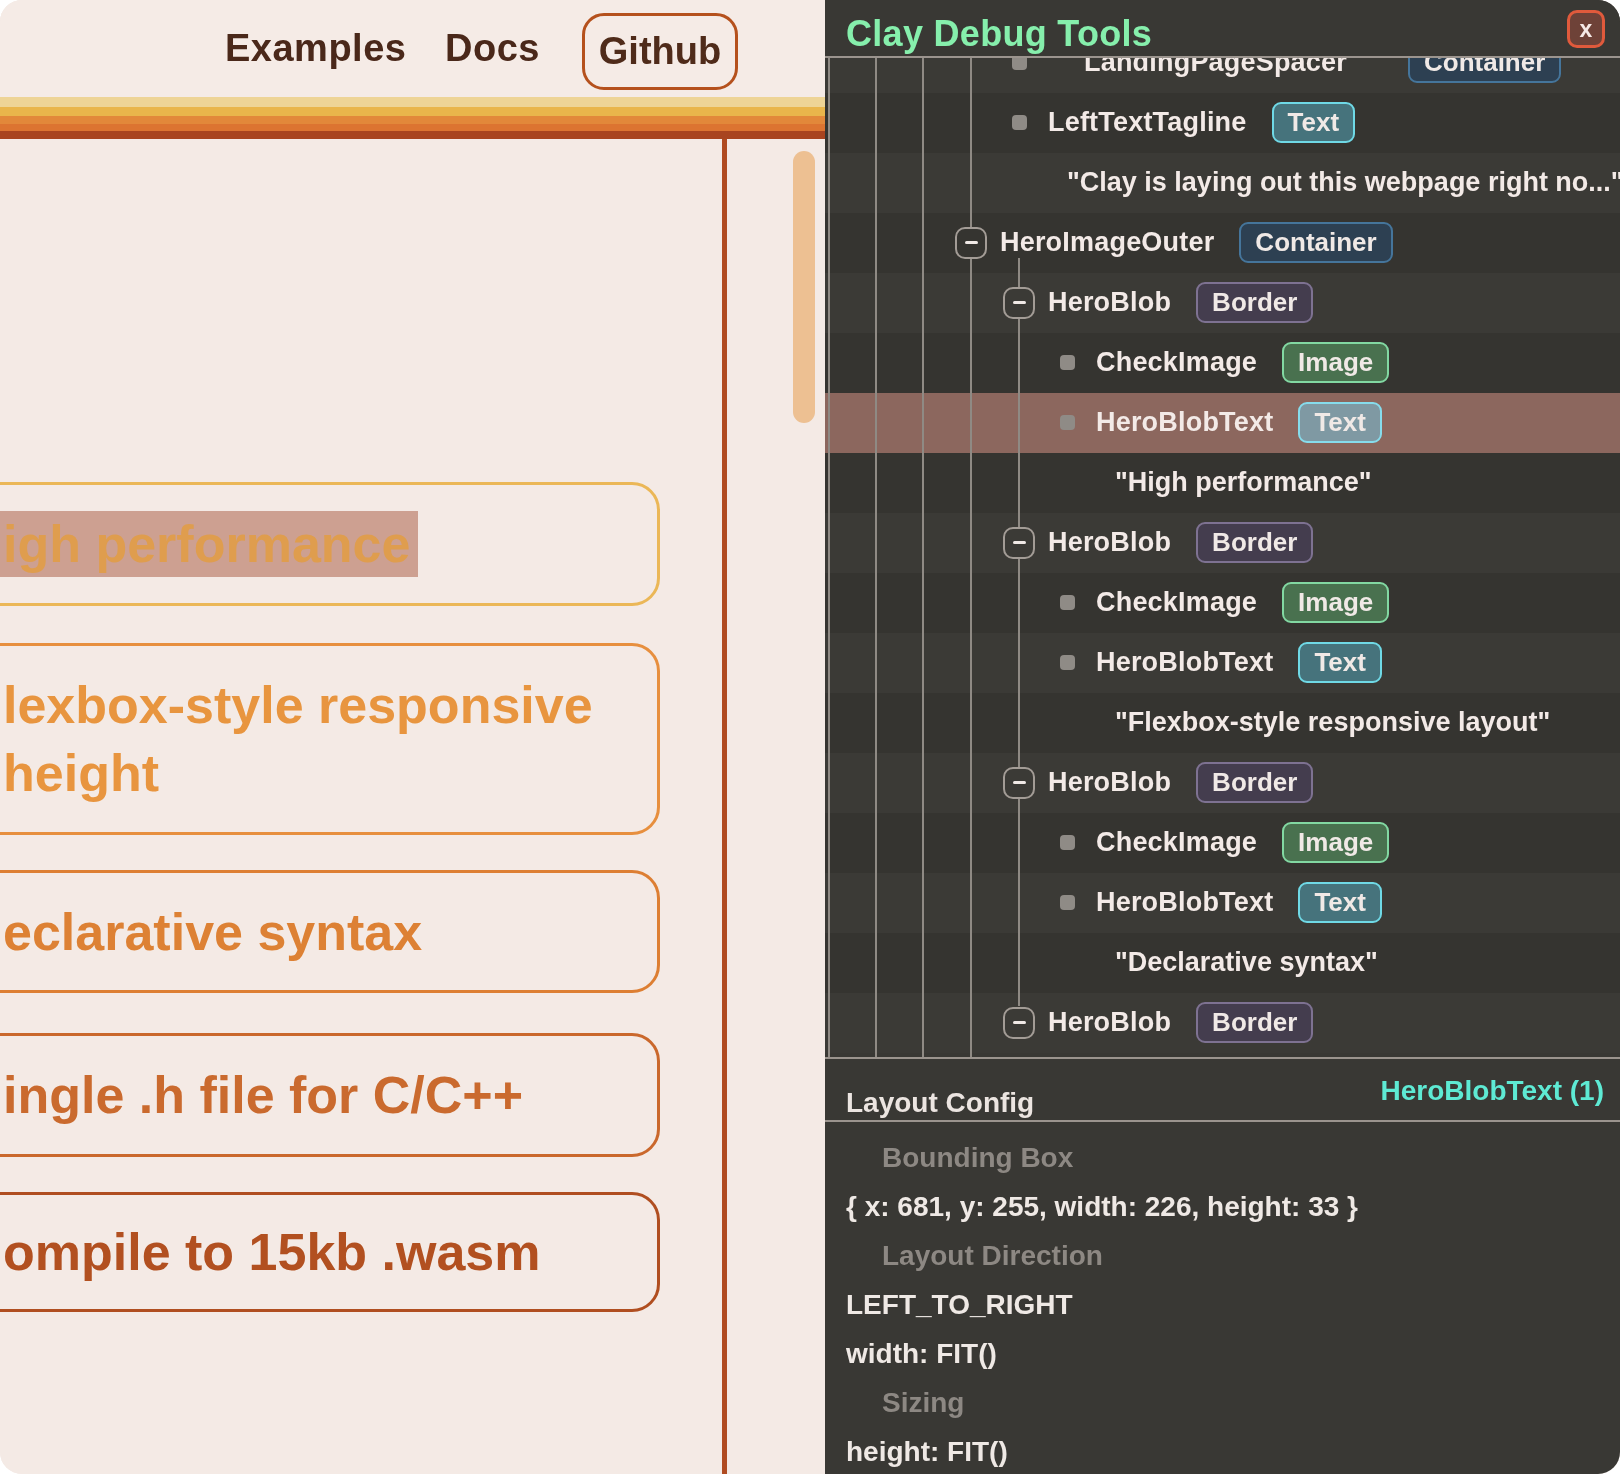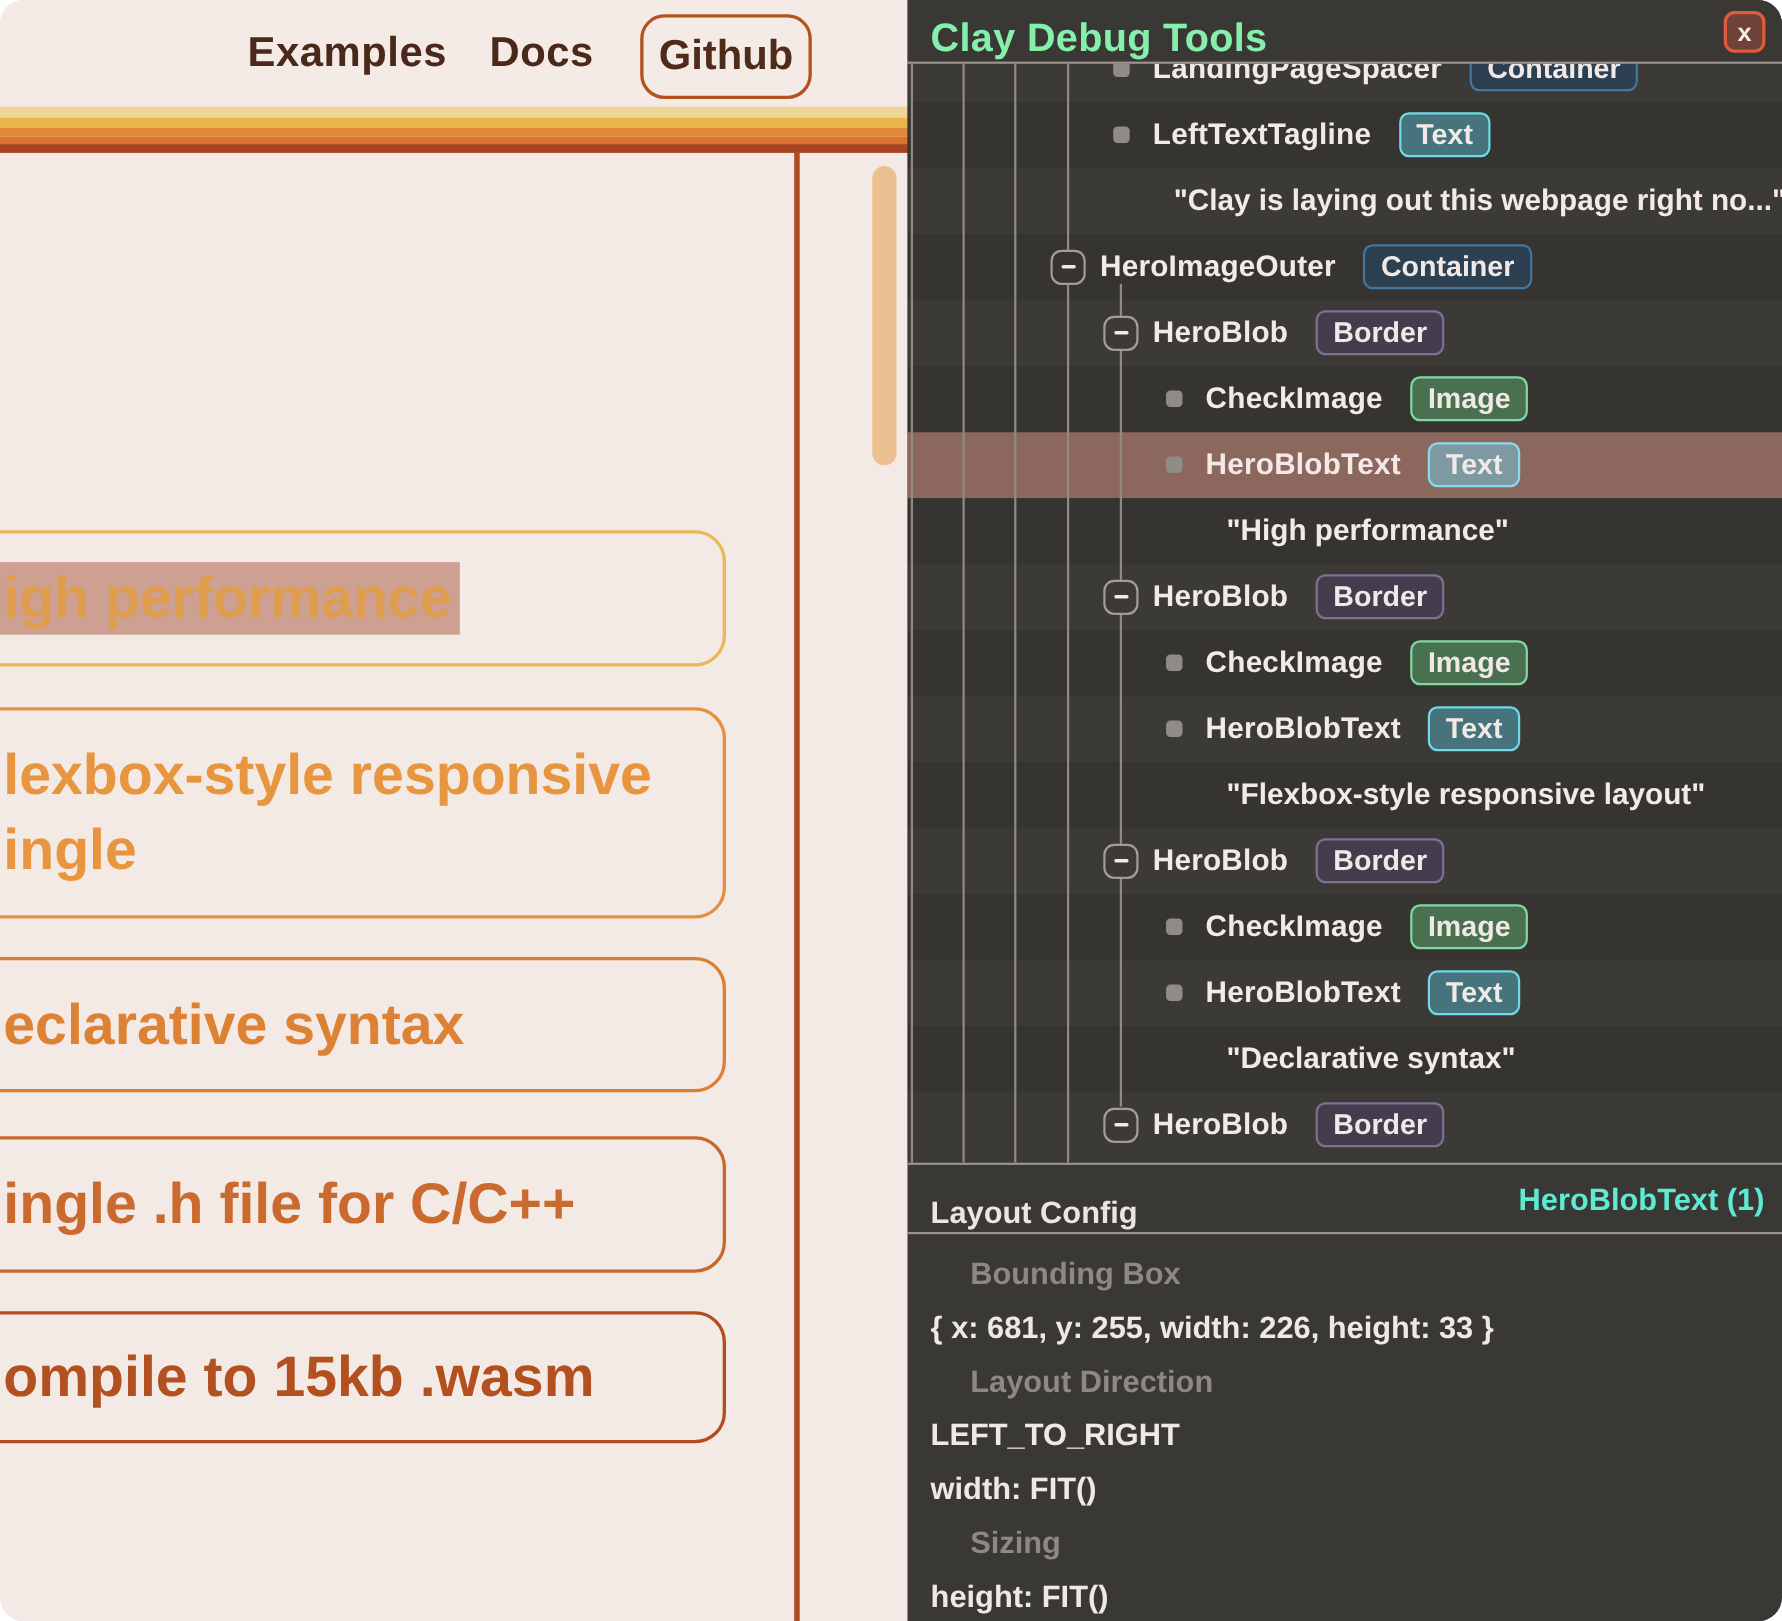--- a/index.html
+++ b/index.html
@@ -76,21 +76,21 @@
       </div>
     <div class="divider" id="page-divider" style="background: rgb(176, 75, 33);"></div>
     <div class="page-scrollbar" id="page-scrollbar" style="background: rgb(237, 192, 146);"></div>
     <div class="selection-highlight" id="sel-highlight" style="background: rgb(205, 160, 145);"></div>
     <div id="feature-boxes">
         <div class="feature-box" style="top: 482px; height: 124px; border-color: rgb(235, 183, 87);">
           <div class="feature-line" style="color: rgb(223, 157, 78);">igh performance</div>
         </div>
         <div class="feature-box" style="top: 643px; height: 192px; border-color: rgb(231, 143, 62);">
           <div class="feature-line" style="color: rgb(232, 149, 63);">lexbox-style responsive</div>
-          <div class="feature-line" style="color: rgb(232, 149, 63);">ingle</div>
+          <div class="feature-line" style="color: rgb(232, 149, 63);">height</div>
         </div>
         <div class="feature-box" style="top: 870px; height: 123px; border-color: rgb(221, 127, 51);">
           <div class="feature-line" style="color: rgb(221, 129, 52);">eclarative syntax</div>
         </div>
         <div class="feature-box" style="top: 1033px; height: 124px; border-color: rgb(202, 104, 44);">
           <div class="feature-line" style="color: rgb(202, 106, 46);">ingle .h file for C/C++</div>
         </div>
         <div class="feature-box" style="top: 1192px; height: 120px; border-color: rgb(176, 78, 32);">
           <div class="feature-line" style="color: rgb(178, 80, 32);">ompile to 15kb .wasm</div>
         </div>
@@ -114,21 +114,21 @@
         <div class="tree-row-bg" style="top: 694.5px; background: rgb(59, 58, 54);"></div>
         <div class="tree-row-bg" style="top: 754.5px; background: rgb(53, 52, 48);"></div>
         <div class="tree-row-bg" style="top: 814.5px; background: rgb(59, 58, 54);"></div>
         <div class="tree-row-bg" style="top: 874.5px; background: rgb(53, 52, 48);"></div>
         <div class="tree-row-bg" style="top: 934.5px; background: rgb(59, 58, 54);"></div>
         <div class="guide" style="left: 3px; top: 0px; height: 999px;"></div>
         <div class="guide" style="left: 50px; top: 0px; height: 999px;"></div>
         <div class="guide" style="left: 97px; top: 0px; height: 999px;"></div>
         <div class="guide" style="left: 145px; top: 0px; height: 999px;"></div>
         <div class="guide" style="left: 193px; top: 200px; height: 748px;"></div>
-        <div class="tree-row" style="top: -25.5px; padding-left: 178px;">
+        <div class="tree-row" style="top: -25.5px; padding-left: 178px; gap: 36px;">
           <div class="marker-slot">
             <div class="bullet"></div>
           </div>
           <div class="node-label">LandingPageSpacer</div>
           <div class="badge badge-container">Container</div>
         </div>
         <div class="tree-row" style="top: 34.5px; padding-left: 178px;">
           <div class="marker-slot">
             <div class="bullet"></div>
           </div>

